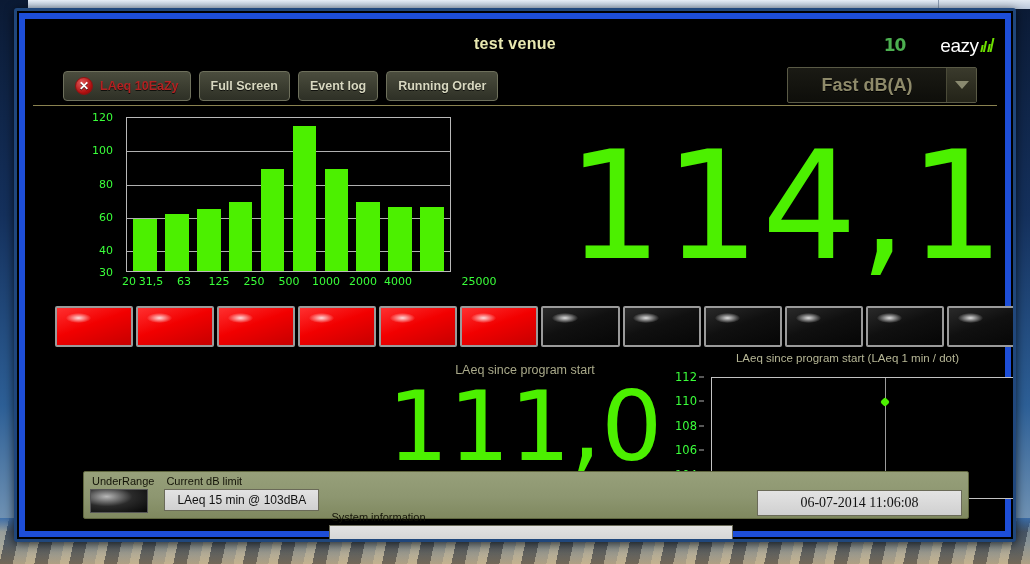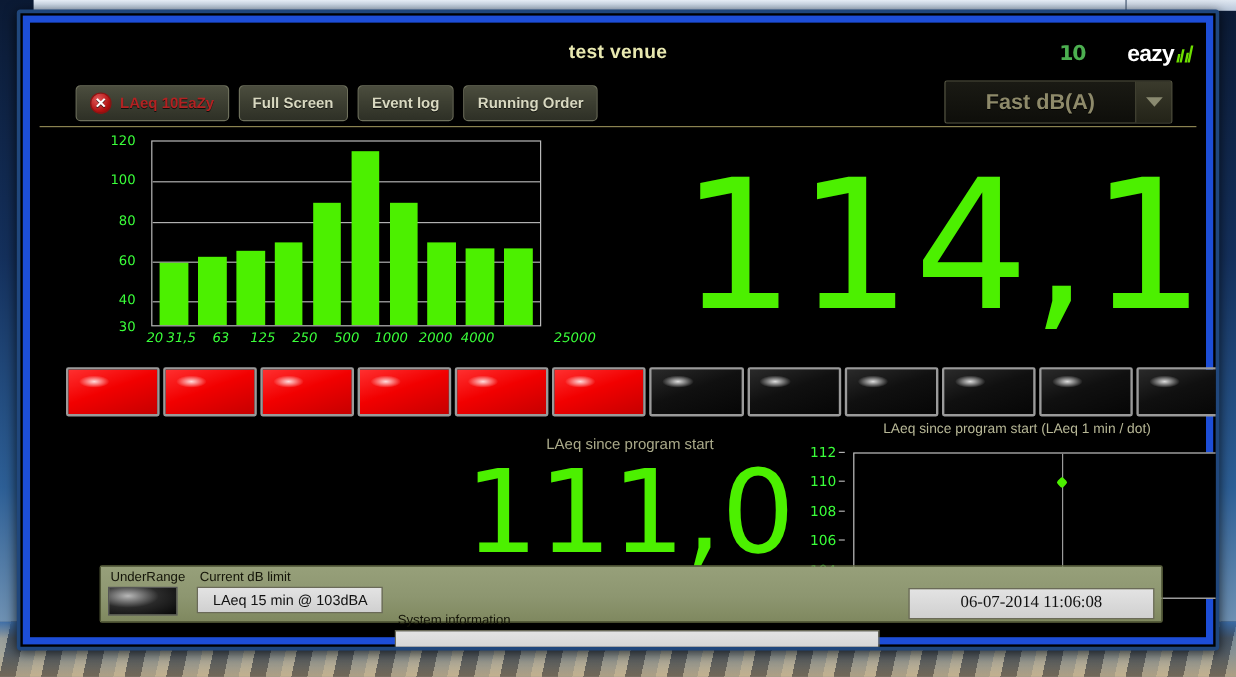--- a/index.html
+++ b/index.html
@@ -78,21 +78,21 @@
     position: absolute; right: 12px; top: 12px;
     display: flex; align-items: flex-end; gap: 1px;
     height: 24px;
   }
   #logo .logo-10 {
     font-family: "DejaVu Sans", sans-serif;
     font-size: 17px; font-weight: bold; color: #4caf50;
     letter-spacing: -1px;
   }
   #logo .logo-eazy {
-    font-size: 19px; color: #ffffff; font-weight: 700;
+    font-size: 19px; color: #ffffff; font-weight: 400;
     letter-spacing: -.5px; line-height: 19px; padding-left: 34px;
   }
   #logo .logo-bars { display:flex; align-items:flex-end; gap:1.5px; height:16px; margin-left:1px; margin-bottom:3px; }
   #logo .logo-bars i { display:block; width:2px; background:#6ee000; transform: skewX(-12deg); }
 
   
   #toolbar {
     position: absolute; left: 38px; top: 52px;
     display: flex; gap: 8px; align-items: center;
   }
@@ -180,21 +180,20 @@
   .spec-bar-slot { flex: 1; display: flex; justify-content: center; align-items: flex-end; height:100%; }
   .spec-bar { width: 74%; background: #4cf000; }
   #spec-xlabels {
     position: absolute; left: 86px; top: 166px; width: 365px; height: 16px;
   }
   .spec-xlabel {
     position: absolute; font-size: 11px; color: #3aff3a;
     font-family: "DejaVu Sans", sans-serif;
     transform: translateX(-50%);
     white-space: nowrap;
-    font-style: italic;
   }
 
   
   #main-readout {
     position: absolute; right: 18px; top: 112px;
     width: 420px; text-align: center;
     font-size: 150px; line-height: 150px;
     color: #4cf000;
     font-family: "DejaVu Sans", sans-serif;
     letter-spacing: 2px;

